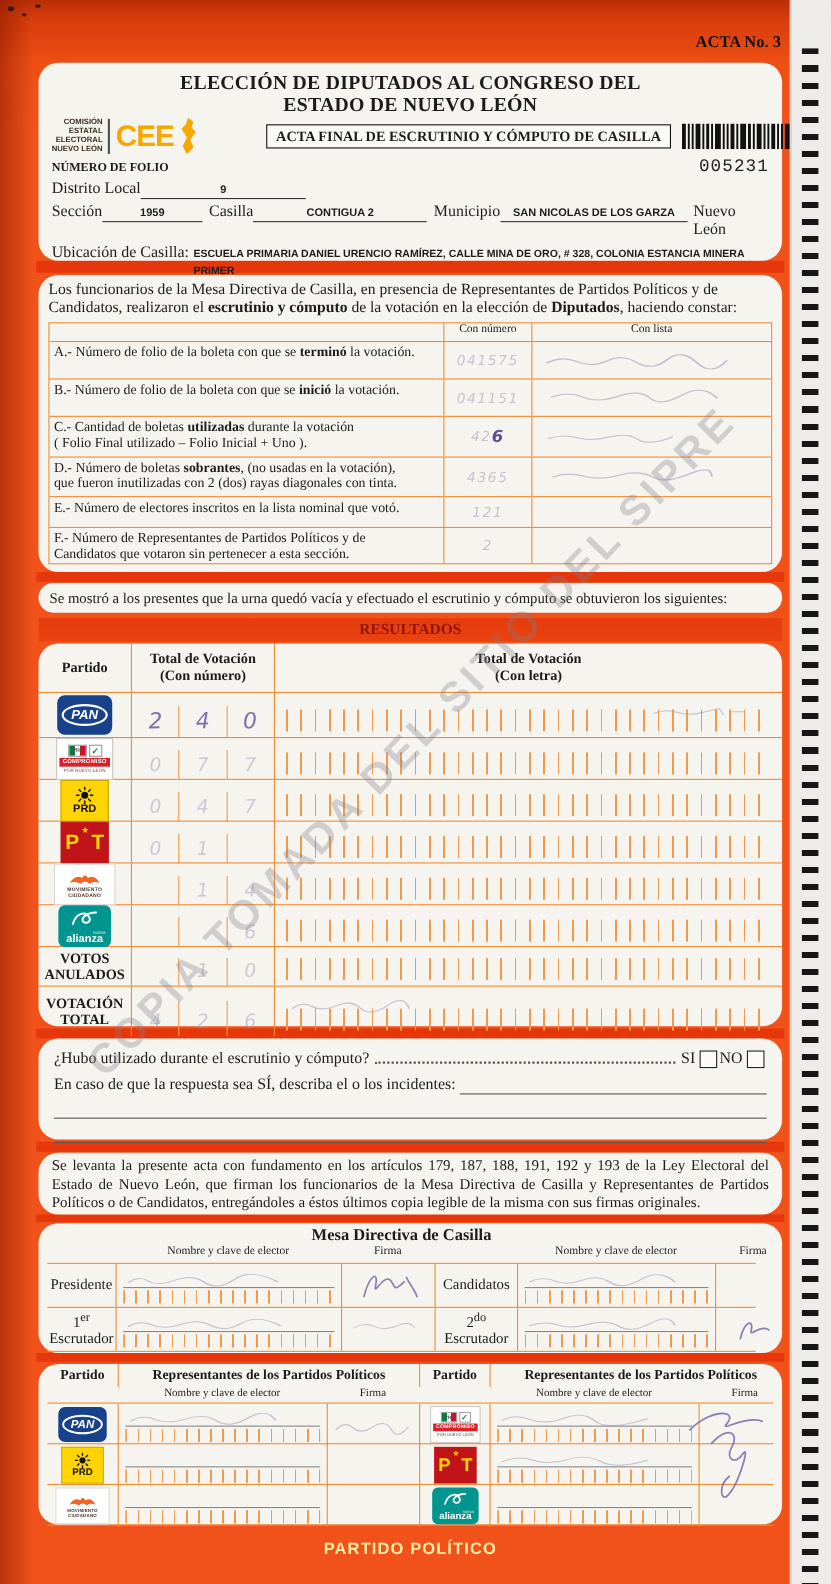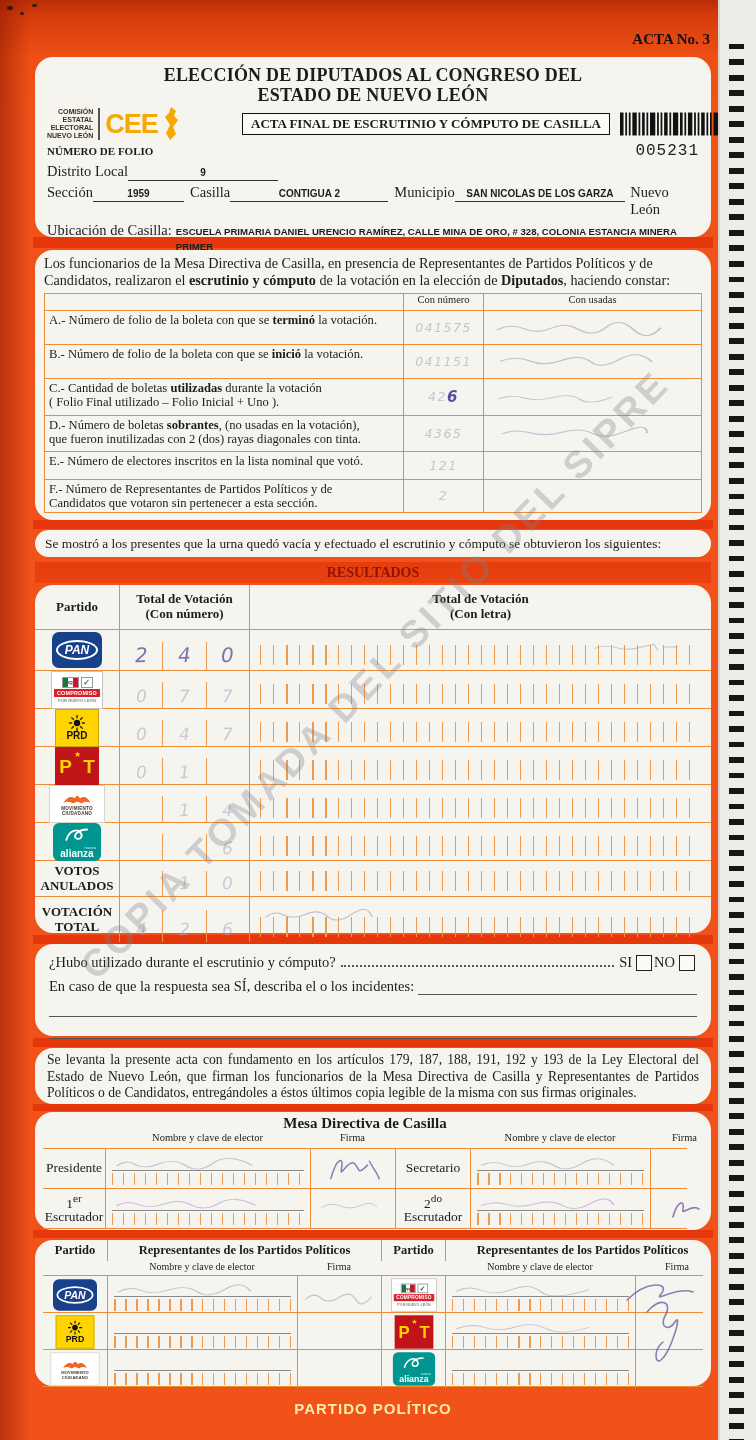--- a/index.html
+++ b/index.html
@@ -233,21 +233,21 @@
   <div class="band" style="top:237px;height:11px"></div>
 
   <div class="panel" id="scr">
     <div class="intro">
       <span>Los funcionarios de la Mesa Directiva de Casilla, en presencia de Representantes de Partidos Políticos  y de Candidatos, realizaron el </span><b>escrutinio y cómputo</b><span> de la votación en la elección de </span><b>Diputados</b><span>, haciendo constar:</span>
     </div>
     <div class="stable">
       <div class="shead">
         <div></div>
         <div>Con número</div>
-        <div>Con usadas</div>
+        <div>Con lista</div>
       </div>
       <div class="srow" style="height:33px">
         <div class="sl"><span>A.- Número de folio de la boleta con que se </span><b>terminó</b><span> la votación.</span></div>
         <div class="sn">
             <span class="hwv">041575</span>
           </div>
         <div class="sle">
             <svg class="scr abs" style="left:10px;top:9px" width="170" height="16" viewBox="0 0 100 20" preserveAspectRatio="none">
               <path d="M2 12 Q10 4 18 11 T34 10 T50 12 T66 9 T82 12 T98 10"></path>
             </svg>
@@ -590,21 +590,21 @@
               </svg>
             </div>
           <div class="ticks2"></div>
         </div>
         <div>
           <svg class="sig abs" style="left:14px;top:4px" width="58" height="32" viewBox="0 0 60 32">
               <path d="M6 26 C12 4 20 2 17 16 C15 26 24 6 30 10 C36 14 32 24 44 12 M46 8 C50 16 54 20 56 26"></path>
             </svg>
         </div>
         <div class="rolel">
-            <span>Secretario</span>
+            <span>Candidatos</span>
           </div>
         <div class="ncell">
           <div class="nline">
               <svg class="scr abs" style="left:2px;top:2px" width="140" height="13" viewBox="0 0 100 20" preserveAspectRatio="none">
                 <path d="M2 11 Q10 3 18 10 T36 9 T54 12 T74 8 T96 11"></path>
               </svg>
             </div>
           <div class="ticks2"></div>
         </div>
         <div></div>

